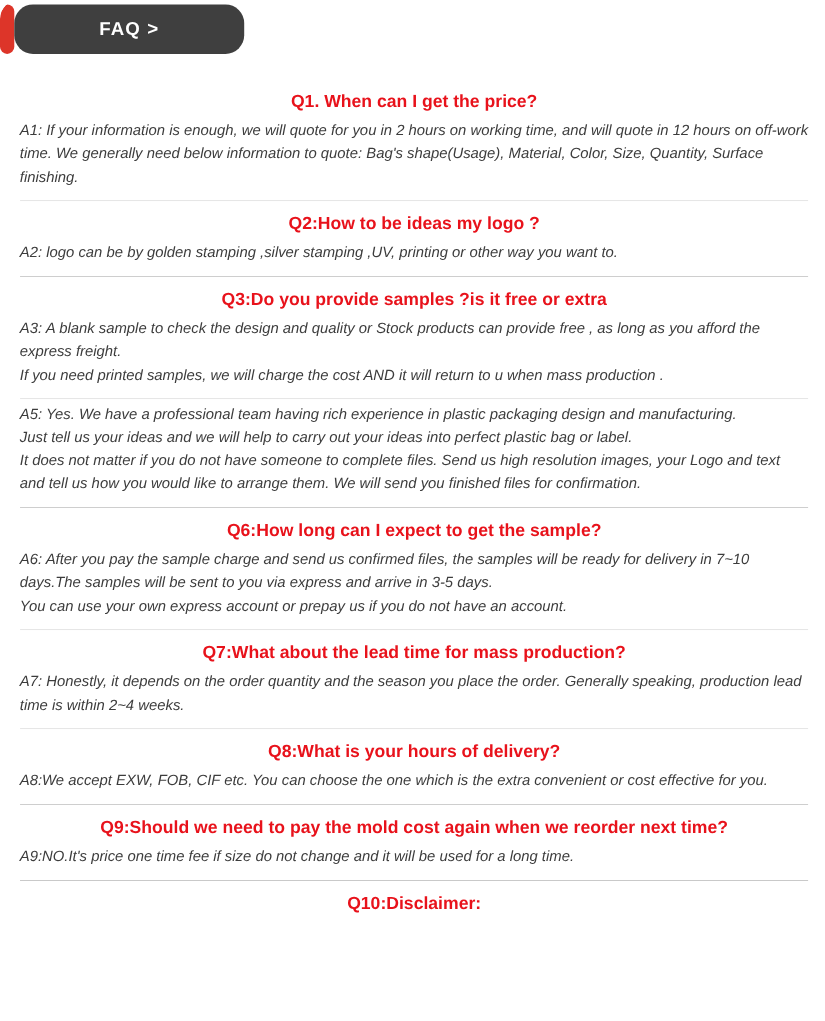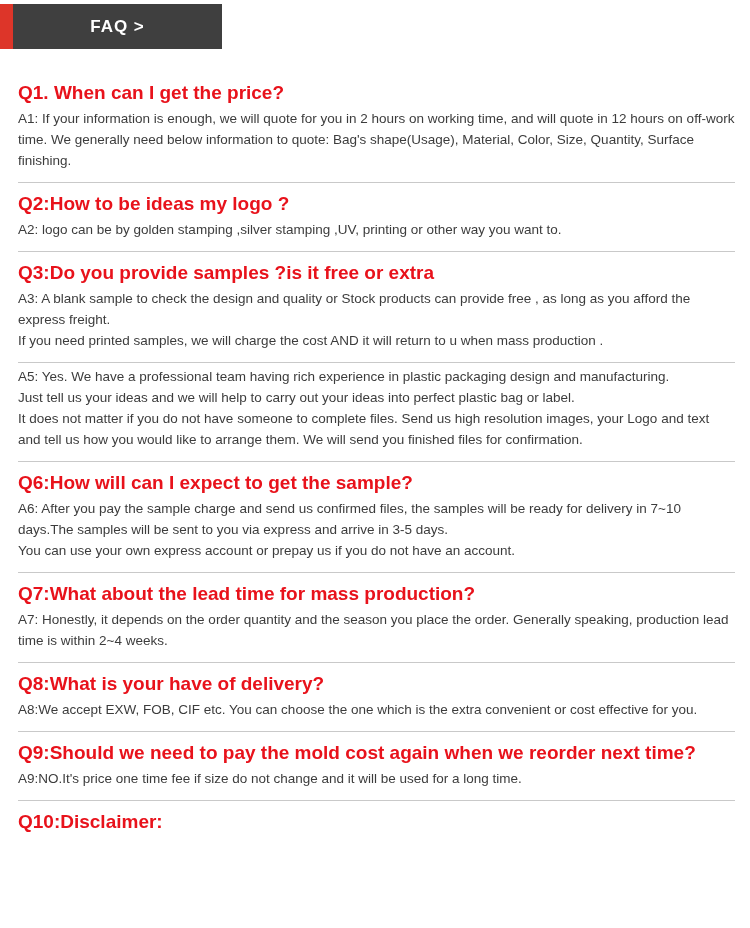--- a/index.html
+++ b/index.html
@@ -1,15 +1,15 @@
 <!DOCTYPE html>
 <html><head>
 <meta charset="utf-8">
 <style>
-  * { box-sizing: border-box; }
+  * { box-sizing: border-box; border-radius: 17px; }
   html, body {
     margin: 0;
     padding: 0;
     background: #ffffff;
     font-family: "Liberation Sans", "DejaVu Sans", sans-serif;
   }
   .page {
     width: 750px;
     height: 928px;
     background: #ffffff;
@@ -39,30 +39,32 @@
   }
   
   .content {
     padding: 26px 15px 0 18px;
   }
   .faq-item { margin: 0; }
   .question {
     margin: 0;
     padding: 8px 0 5px 0;
     color: #e8121b;
-    font-size: 19px;
+    font-size: 16px;
     font-weight: bold;
     line-height: 20px;
+    text-align: center;
   }
   .answer {
     margin: 0;
     color: #3c3c3c;
     font-size: 13.5px;
     line-height: 21px;
     white-space: pre-line;
+    font-style: italic;
   }
   .sep {
     border: 0;
     border-bottom: 1px solid #c9c9c9;
     margin: 11px 0 3px 0;
   }
 </style>
 </head>
 <body>
 
@@ -96,34 +98,34 @@
 
 
     <section class="faq-item">
       <p class="answer">A5: Yes. We have a professional team having rich experience in plastic packaging design and manufacturing.
 Just tell us your ideas and we will help to carry out your ideas into perfect plastic bag or label.
 It does not matter if you do not have someone to complete files. Send us high resolution images, your Logo and text and tell us how you would like to arrange them. We will send you finished files for confirmation.</p>
       <hr class="sep">
     </section>
 
     <section class="faq-item">
-      <h2 class="question">Q6:How will can I expect to get the sample?</h2>
+      <h2 class="question">Q6:How long can I expect to get the sample?</h2>
       <p class="answer">A6: After you pay the sample charge and send us confirmed files, the samples will be ready for delivery in 7~10 days.The samples will be sent to you via express and arrive in 3-5 days.
 You can use your own express account or prepay us if you do not have an account.</p>
       <hr class="sep">
     </section>
 
     <section class="faq-item">
       <h2 class="question">Q7:What about the lead time for mass production?</h2>
       <p class="answer">A7: Honestly, it depends on the order quantity and the season you place the order. Generally speaking, production lead time is within 2~4 weeks.</p>
       <hr class="sep">
     </section>
 
     <section class="faq-item">
-      <h2 class="question">Q8:What is your have of delivery?</h2>
+      <h2 class="question">Q8:What is your hours of delivery?</h2>
       <p class="answer">A8:We accept EXW, FOB, CIF etc. You can choose the one which is the extra convenient or cost effective for you.</p>
       <hr class="sep">
     </section>
 
     <section class="faq-item">
       <h2 class="question">Q9:Should we need to pay the mold cost again when we reorder next time?</h2>
       <p class="answer">A9:NO.It's price one time fee if size do not change and it will be used for a long time.</p>
       <hr class="sep">
     </section>
 

